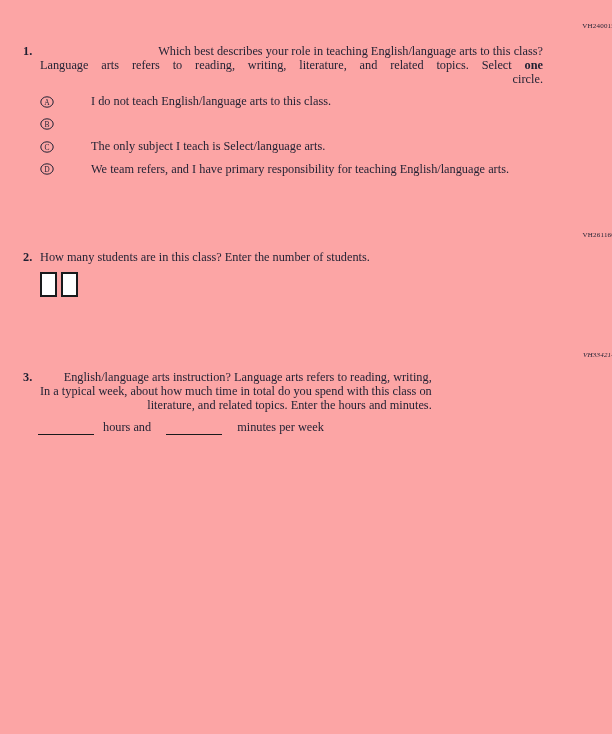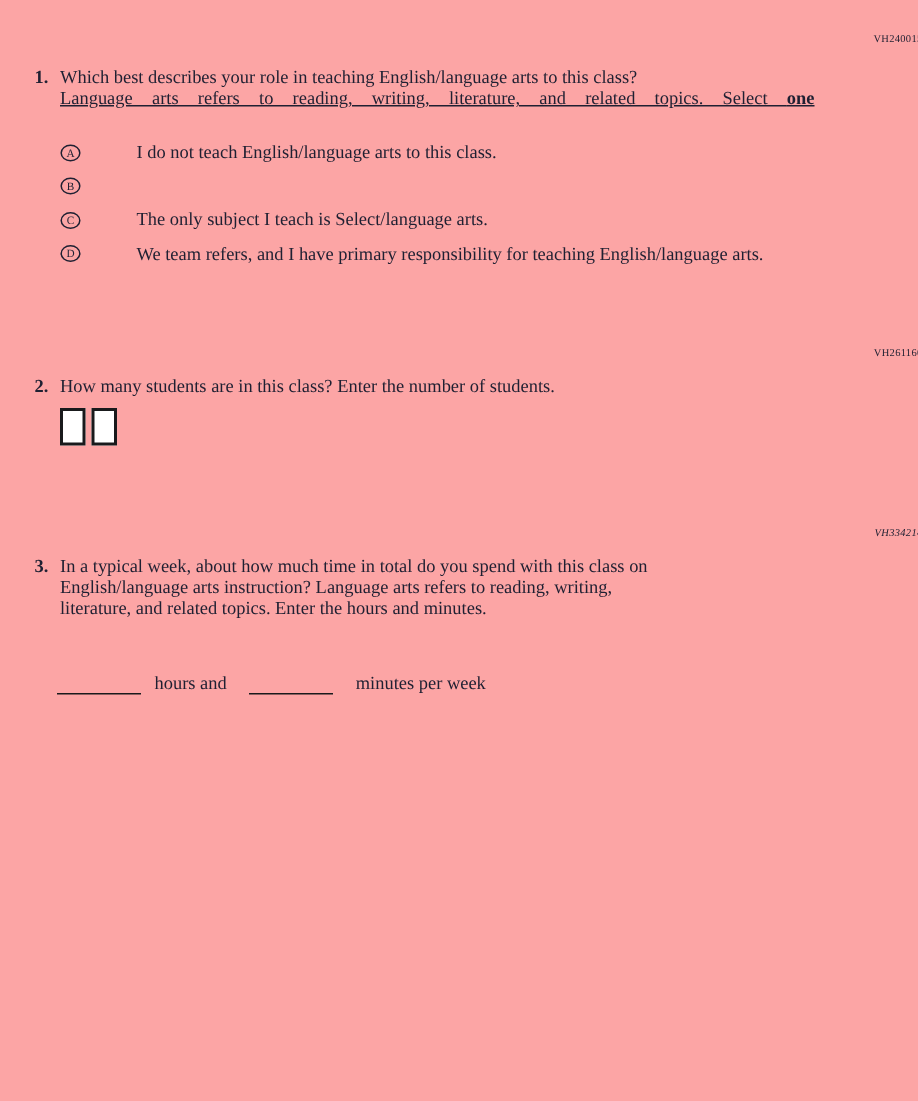--- a/index.html
+++ b/index.html
@@ -36,27 +36,27 @@
     font-size: 12.3px;
     line-height: 14px;
   }
   .qtext {
     margin-left: 17px;
     font-size: 12.3px;
     line-height: 14px;
   }
   .q-line {
     white-space: nowrap;
+    text-align: right;
   }
   .q-line.jl {
     white-space: normal;
     width: 503px;
     text-align: justify;
     text-align-last: justify;
-    text-decoration: underline;
   }
   .b { font-weight: bold; }
 
   .options {
     position: absolute;
     left: 40px;
     top: 95px;
   }
   .option {
     display: flex;
@@ -87,21 +87,21 @@
   .digit-box {
     width: 13px;
     height: 21px;
     border: 2px solid #191a1c;
     background: #ffffff;
   }
 
   .answer-line {
     position: absolute;
     left: 38px;
-    top: 448px;
+    top: 420px;
     font-size: 12.3px;
     line-height: 15px;
     display: flex;
     align-items: flex-start;
     white-space: nowrap;
   }
   .blank {
     display: inline-block;
     width: 56px;
     height: 14px;
@@ -115,20 +115,21 @@
 
 <div class="page">
 
   <div class="qcode" style="top:22px;">VH240015</div>
 
   <div class="qblock" style="top:44px;">
     <span class="qnum">1.</span>
     <div class="qtext">
       <div class="q-line">Which best describes your role in teaching English/language arts to this class?</div>
       <div class="q-line jl"><span>Language arts refers to reading, writing, literature, and related topics. Select </span><span class="b">one</span></div>
+      <div class="q-line">circle.</div>
     </div>
   </div>
 
   <div class="options">
 
     <div class="option">
       <svg class="circle" viewBox="0 0 14 12">
         <ellipse cx="7" cy="6" rx="6.2" ry="5.2" fill="none" stroke="#1f2032" stroke-width="1"></ellipse>
         <text x="7" y="8.6" text-anchor="middle" font-size="7.5" font-family="Liberation Serif, serif" fill="#1f2032">A</text>
       </svg>
@@ -172,22 +173,22 @@
   <div class="digit-boxes">
     <div class="digit-box"></div>
     <div class="digit-box"></div>
   </div>
 
   <div class="qcode" style="top:351px;font-style:italic;">VH334214</div>
 
   <div class="qblock" style="top:370px;">
     <span class="qnum">3.</span>
     <div class="qtext">
+      <div class="q-line">English/language arts instruction? Language arts refers to reading, writing,</div>
       <div class="q-line">In a typical week, about how much time in total do you spend with this class on</div>
-      <div class="q-line">English/language arts instruction? Language arts refers to reading, writing,</div>
       <div class="q-line">literature, and related topics. Enter the hours and minutes.</div>
     </div>
   </div>
 
   <div class="answer-line">
     <span class="blank"></span>
       <span class="blank-gap-a">hours and</span>
       <span class="blank blank-gap-b"></span>
       <span class="blank-gap-b">minutes per week</span>
   </div>

